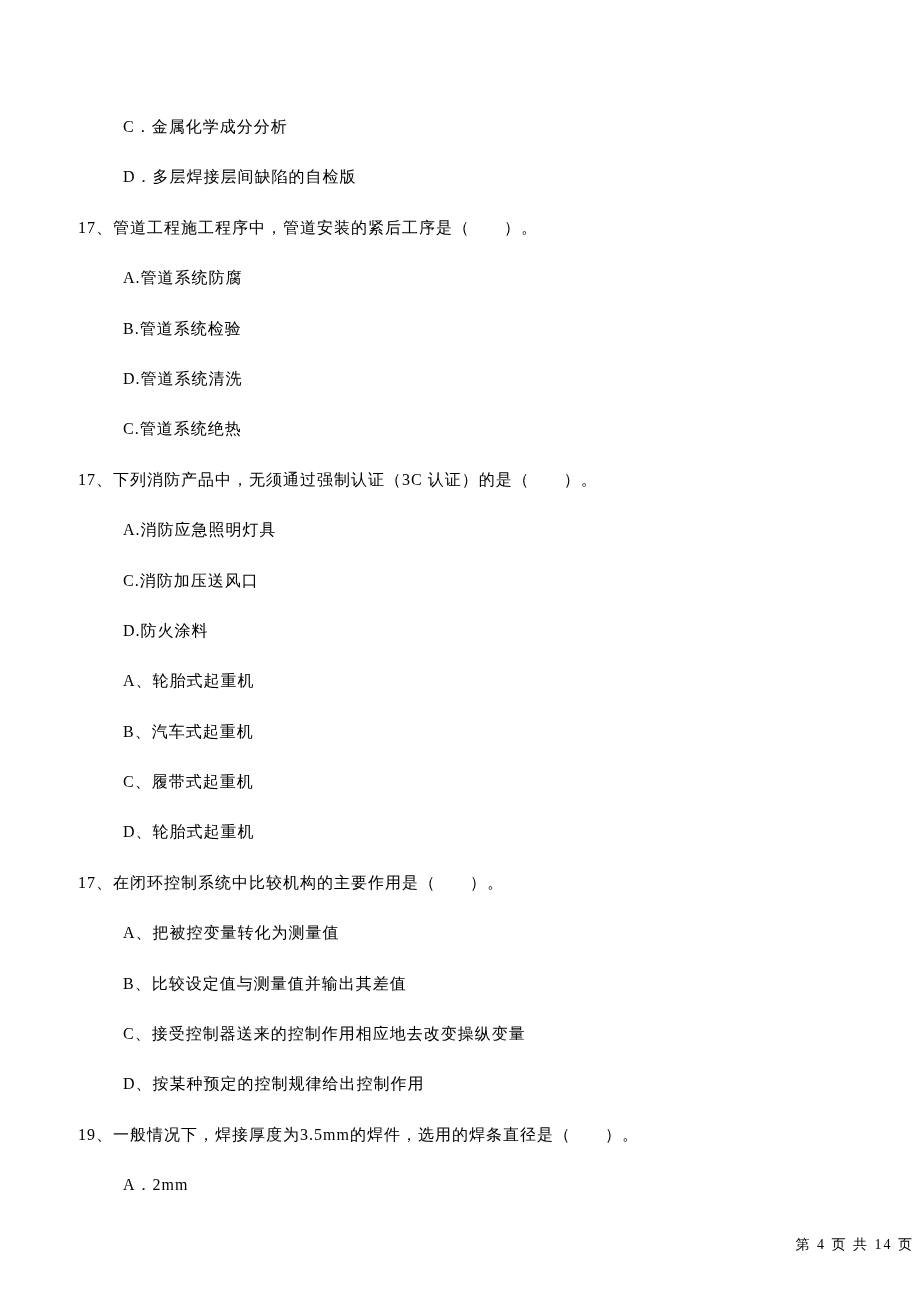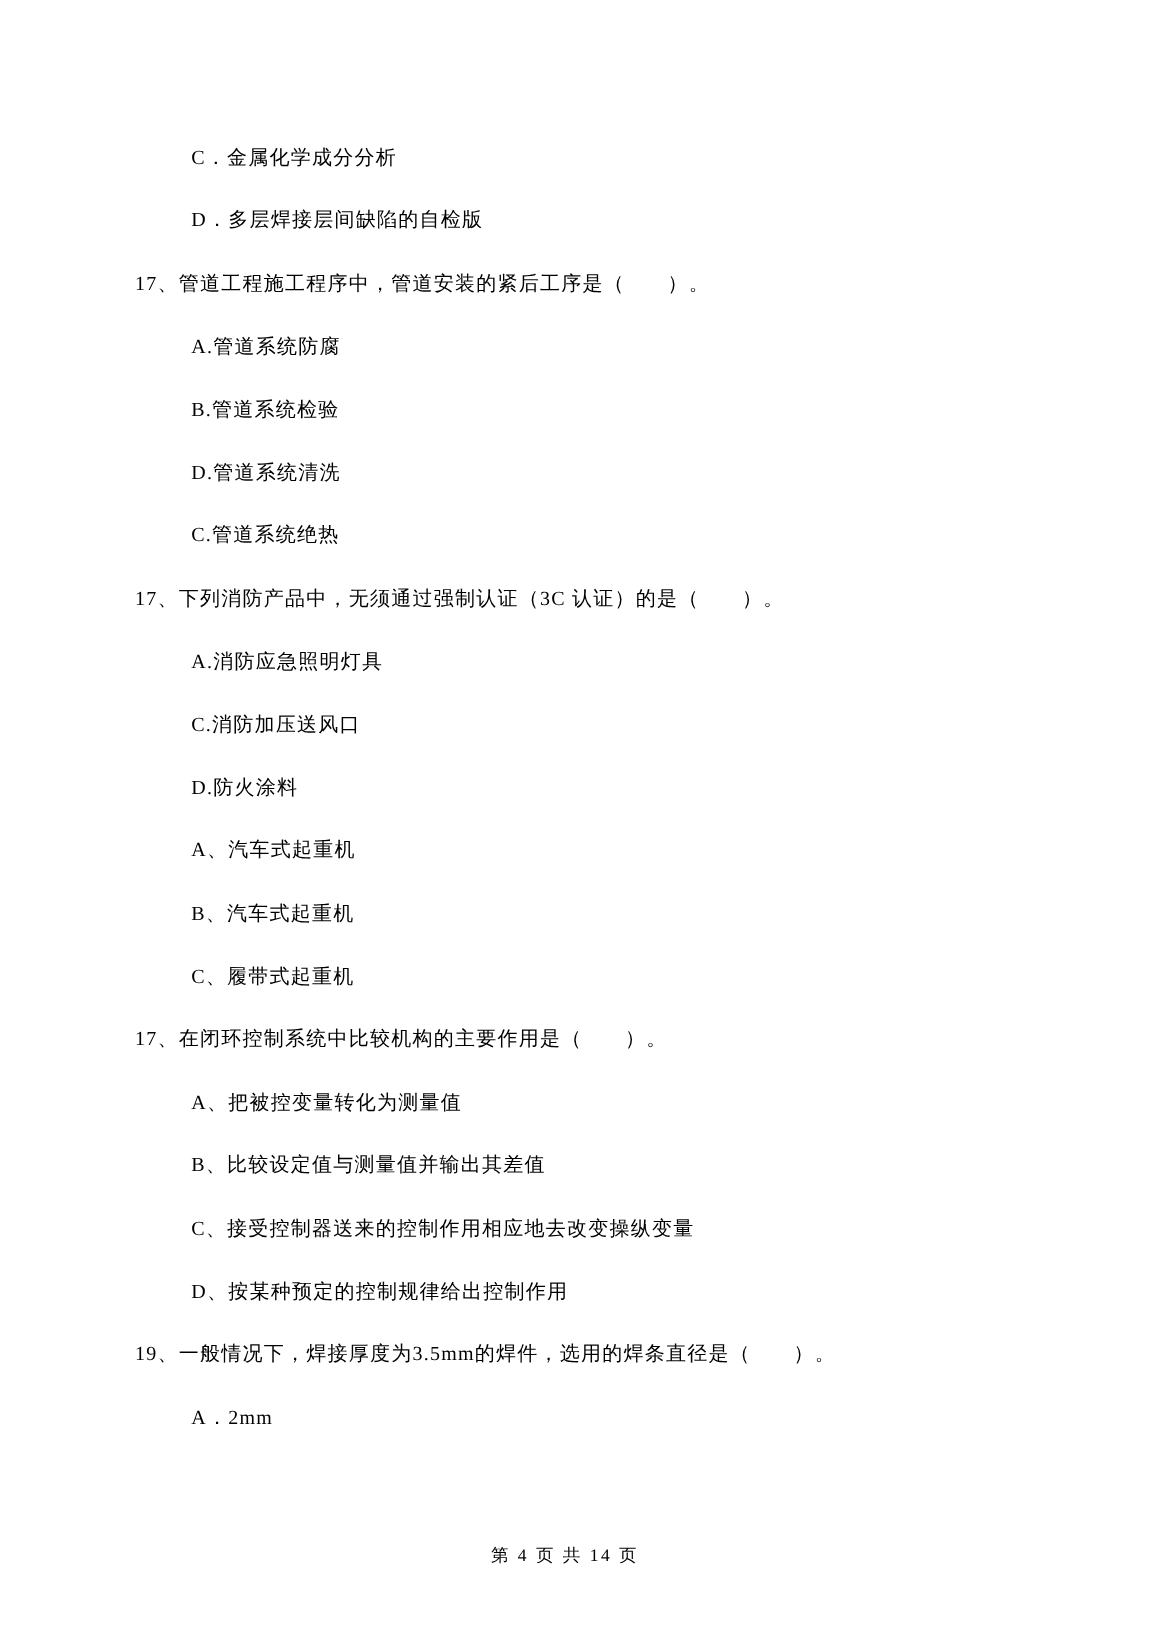--- a/index.html
+++ b/index.html
@@ -11,40 +11,40 @@
       width: 920px;
       height: 1302px;
       background: #ffffff;
       font-family: "SimSun", "宋体", serif;
       font-size: 16px;
       color: #000000;
       position: relative;
     }
     .content {
       padding-top: 116px;
-      padding-left: 108px;
+      padding-left: 78px;
       padding-right: 100px;
     }
     .option-indent {
       margin-left: 45px;
       margin-bottom: 28px;
       line-height: 1.4;
       letter-spacing: 1px;
     }
     .question-line {
       margin-bottom: 28px;
       line-height: 1.4;
       letter-spacing: 1px;
     }
     .footer {
       position: absolute;
       bottom: 48px;
       left: 0;
-      right: 16px;
-      text-align: center;
+      right: 6px;
+      text-align: right;
       font-size: 14px;
       letter-spacing: 2px;
     }
   </style>
 </head>
 <body>
 
 <div class="content">
 
   <div class="option-indent">C．金属化学成分分析</div>
@@ -54,23 +54,24 @@
   <div class="option-indent">A.管道系统防腐</div>
   <div class="option-indent">B.管道系统检验</div>
   <div class="option-indent">D.管道系统清洗</div>
   <div class="option-indent">C.管道系统绝热</div>
 
   <div class="question-line">17、下列消防产品中，无须通过强制认证（3C 认证）的是（　　）。</div>
   <div class="option-indent">A.消防应急照明灯具</div>
   <div class="option-indent">C.消防加压送风口</div>
   <div class="option-indent">D.防火涂料</div>
 
-  <div class="option-indent">A、汽车式起重机</div>
+  <div class="option-indent">A、轮胎式起重机</div>
   <div class="option-indent">B、汽车式起重机</div>
   <div class="option-indent">C、履带式起重机</div>
+  <div class="option-indent">D、轮胎式起重机</div>
 
   <div class="question-line">17、在闭环控制系统中比较机构的主要作用是（　　）。</div>
   <div class="option-indent">A、把被控变量转化为测量值</div>
   <div class="option-indent">B、比较设定值与测量值并输出其差值</div>
   <div class="option-indent">C、接受控制器送来的控制作用相应地去改变操纵变量</div>
   <div class="option-indent">D、按某种预定的控制规律给出控制作用</div>
 
   <div class="question-line">19、一般情况下，焊接厚度为3.5mm的焊件，选用的焊条直径是（　　）。</div>
   <div class="option-indent">A．2mm</div>
 

